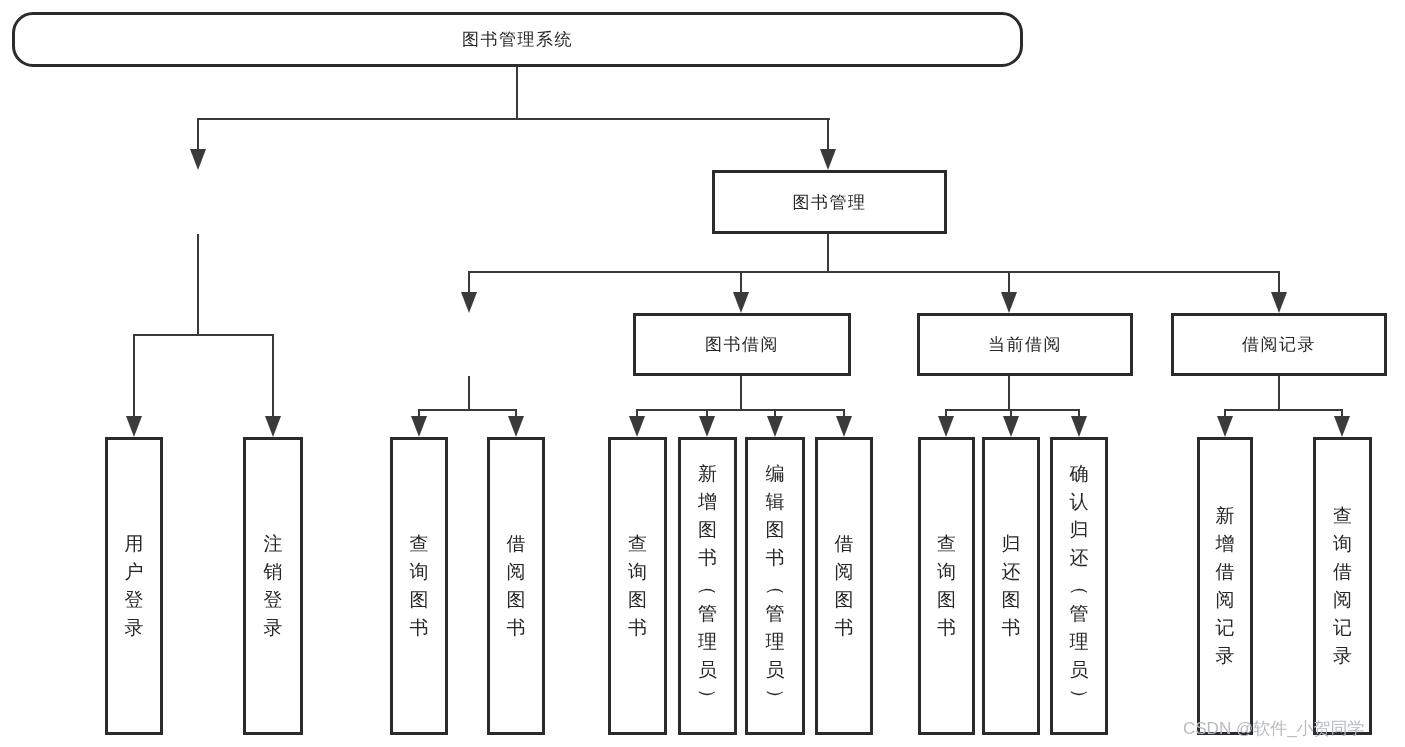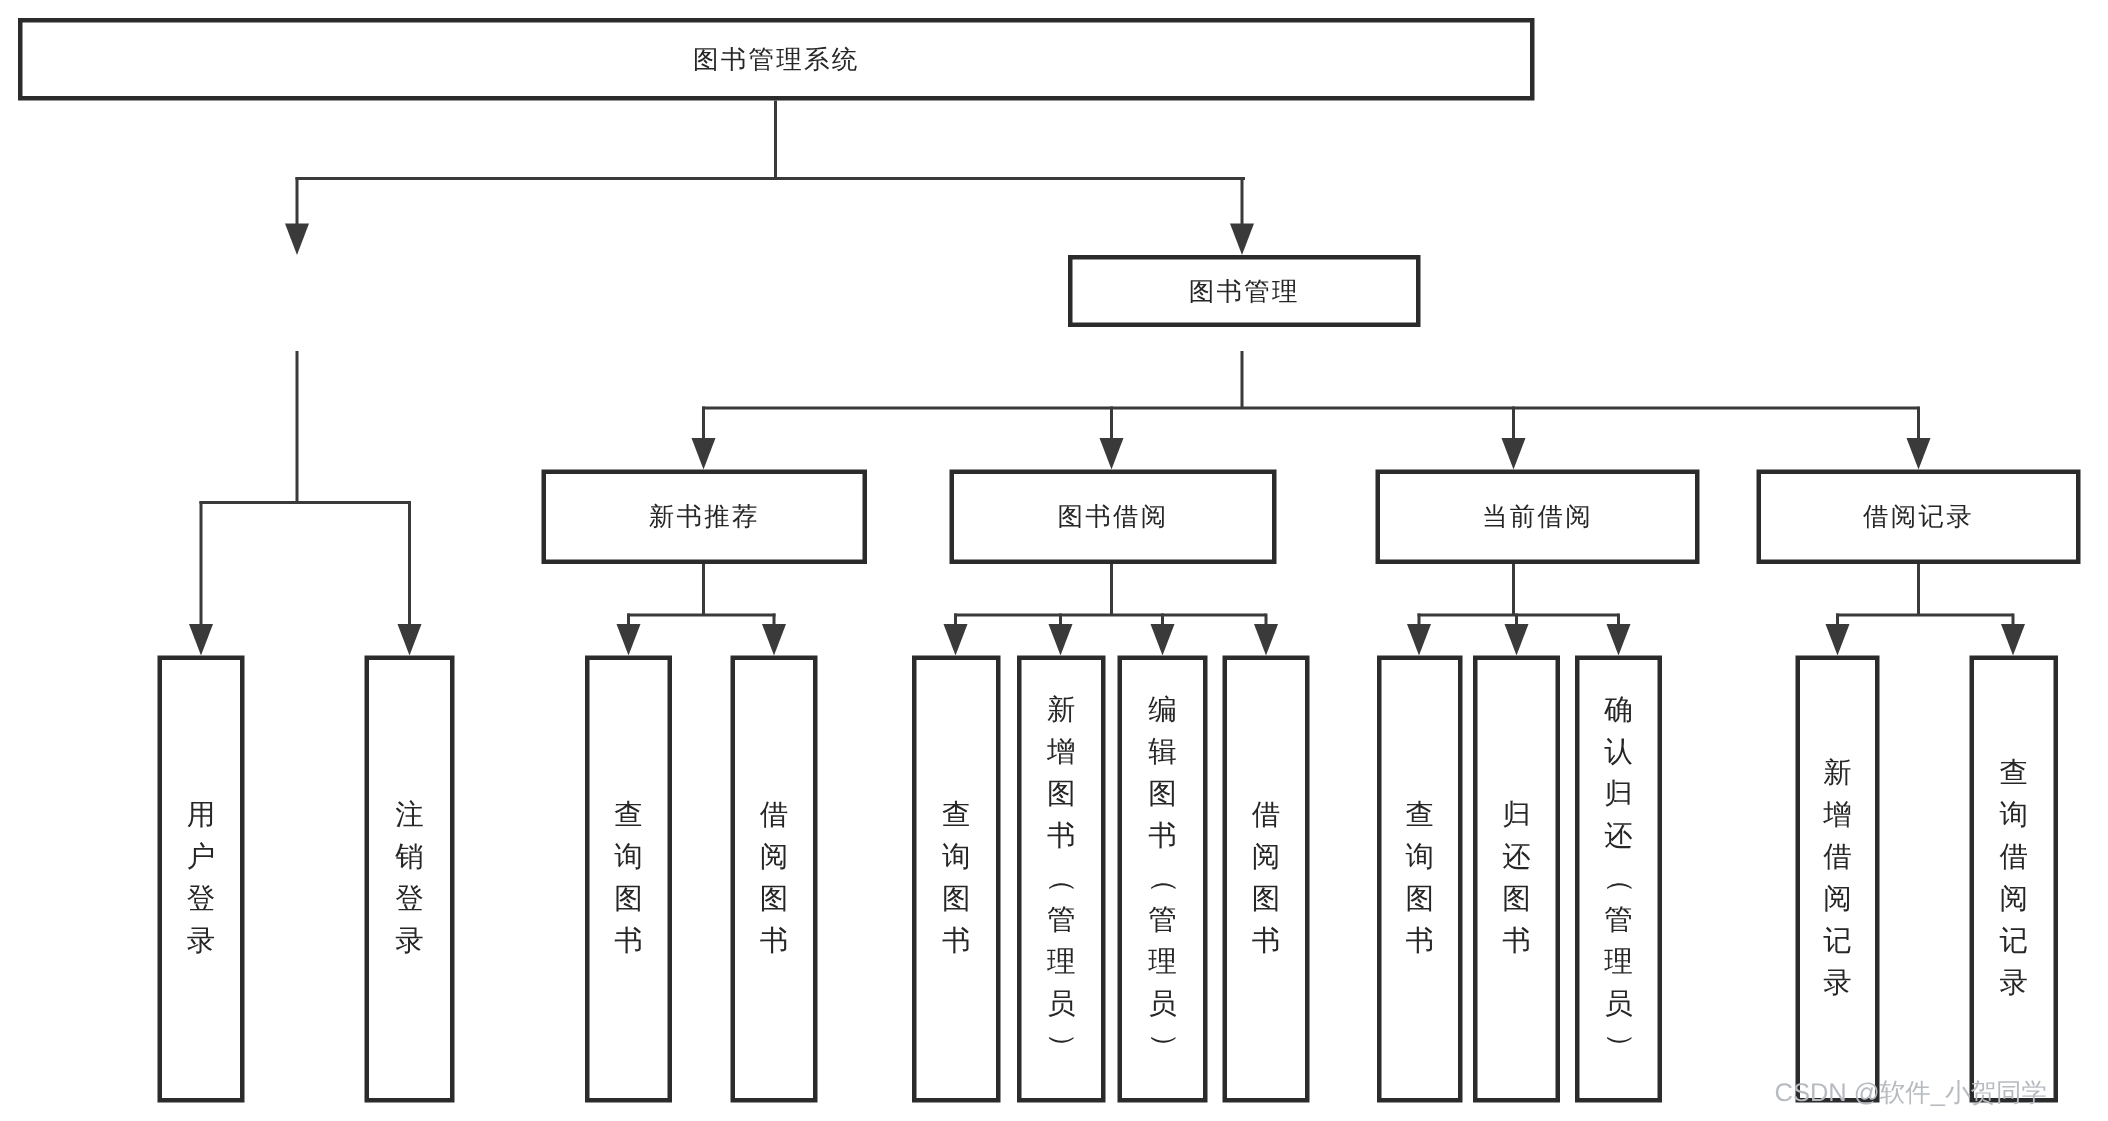--- a/index.html
+++ b/index.html
@@ -42,32 +42,32 @@
     position:absolute; left:1183px; top:717px;
     font-size:17px; color:var(--watermark,#b7bbc0);
     white-space:nowrap; z-index:5;
   }
 </style>
 </head>
 <body>
 
 <div class="stage">
 
-  <div class="node" style="left:12px;top:12px;width:1011px;height:55px;">
+  <div class="node" style="left:12px;top:12px;width:1011px;height:55px;border-radius:21px;">
     <span class="hlabel">图书管理系统</span>
   </div>
 
   <div class="vline" style="left:516px;top:67px;height:52px;"></div>
   <div class="hline" style="left:197px;top:118px;width:633px;"></div>
   <div class="vline" style="left:197px;top:118px;height:32px;"></div>
   <div class="arrow" style="left:190px;top:149px;"></div>
   <div class="vline" style="left:827px;top:118px;height:32px;"></div>
   <div class="arrow" style="left:820px;top:149px;"></div>
 
-  <div class="node" style="left:712px;top:170px;width:235px;height:48px;">
+  <div class="node" style="left:712px;top:170px;width:235px;height:64px;">
     <span class="hlabel">图书管理</span>
   </div>
 
   <div class="vline" style="left:197px;top:234px;height:101px;"></div>
   <div class="hline" style="left:133px;top:334px;width:141px;"></div>
   <div class="vline" style="left:133px;top:334px;height:83px;"></div>
   <div class="arrow" style="left:126px;top:416px;"></div>
   <div class="vline" style="left:272px;top:334px;height:83px;"></div>
   <div class="arrow" style="left:265px;top:416px;"></div>
 
@@ -75,23 +75,20 @@
   <div class="hline" style="left:468px;top:271px;width:811px;"></div>
   <div class="vline" style="left:468px;top:271px;height:22px;"></div>
   <div class="arrow" style="left:461px;top:292px;"></div>
   <div class="vline" style="left:740px;top:271px;height:22px;"></div>
   <div class="arrow" style="left:733px;top:292px;"></div>
   <div class="vline" style="left:1008px;top:271px;height:22px;"></div>
   <div class="arrow" style="left:1001px;top:292px;"></div>
   <div class="vline" style="left:1278px;top:271px;height:22px;"></div>
   <div class="arrow" style="left:1271px;top:292px;"></div>
 
-  <div class="node" style="left:361px;top:313px;width:217px;height:63px;">
-    <span class="hlabel">新书推荐</span>
-  </div>
   <div class="node" style="left:633px;top:313px;width:218px;height:63px;">
     <span class="hlabel">图书借阅</span>
   </div>
   <div class="node" style="left:901px;top:313px;width:216px;height:63px;margin-left:16px;">
     <span class="hlabel">当前借阅</span>
   </div>
   <div class="node" style="left:1171px;top:313px;width:216px;height:63px;justify-content:center;">
     <span class="hlabel">借阅记录</span>
   </div>
 

